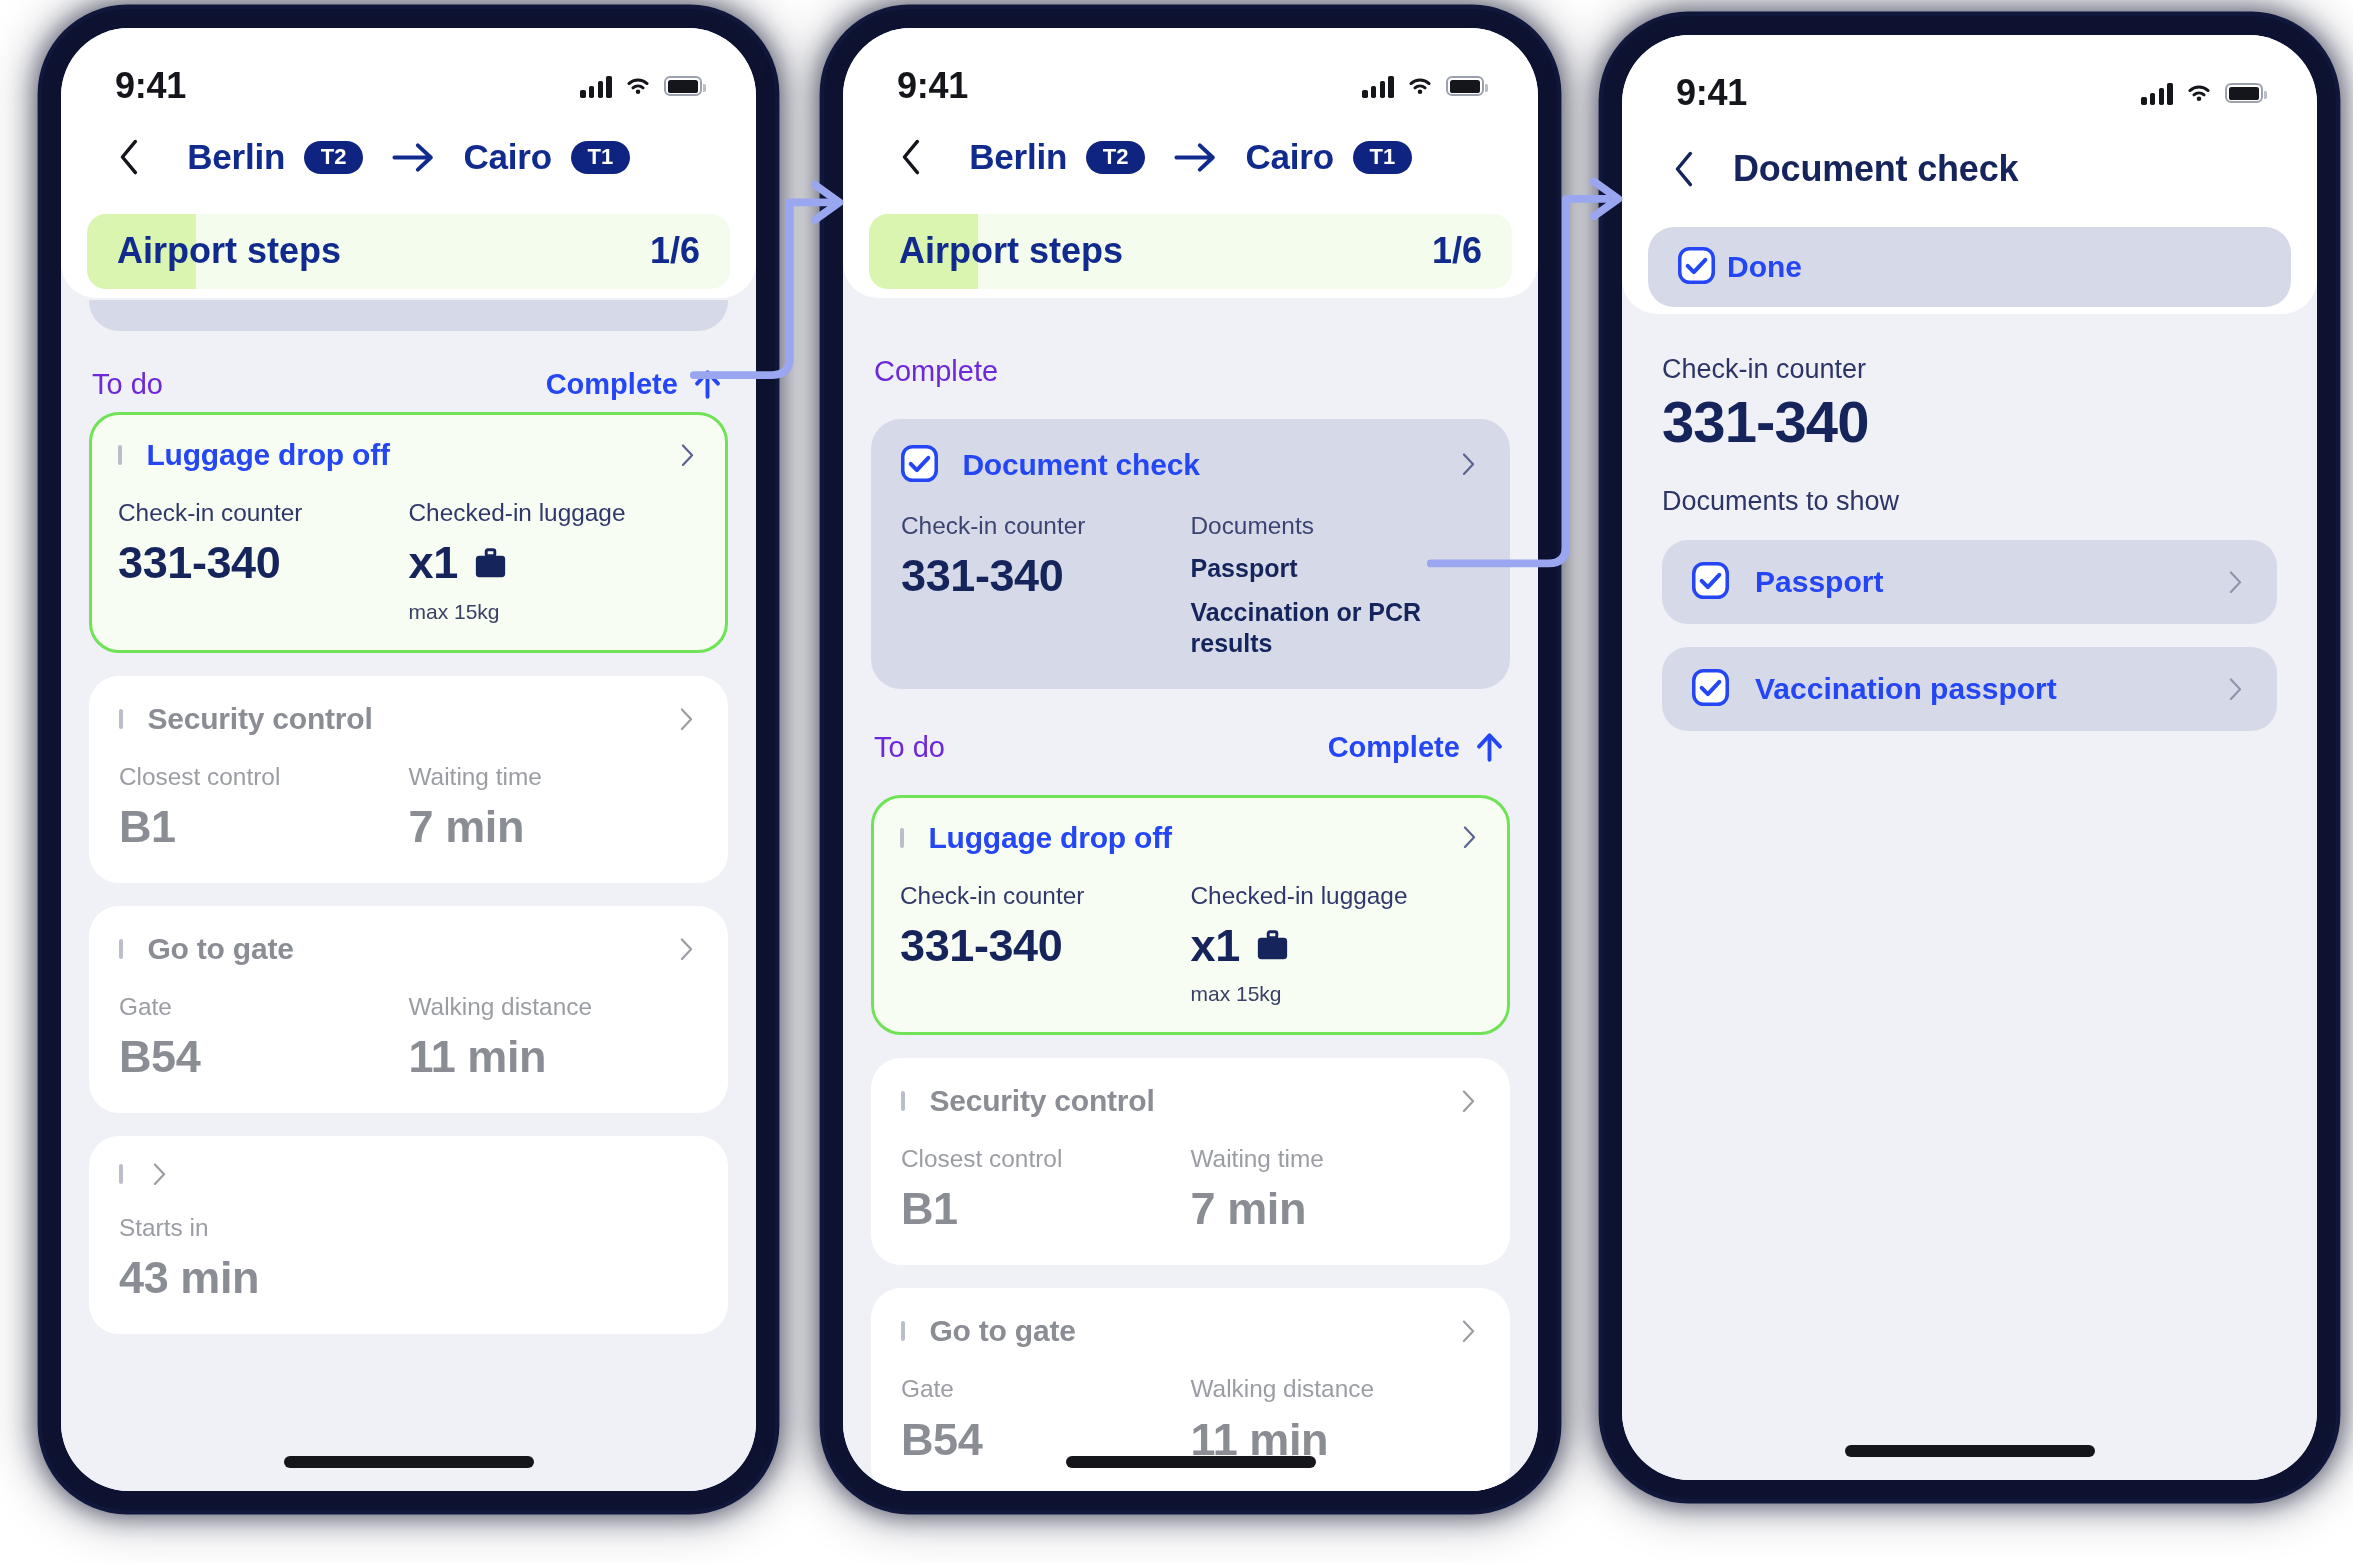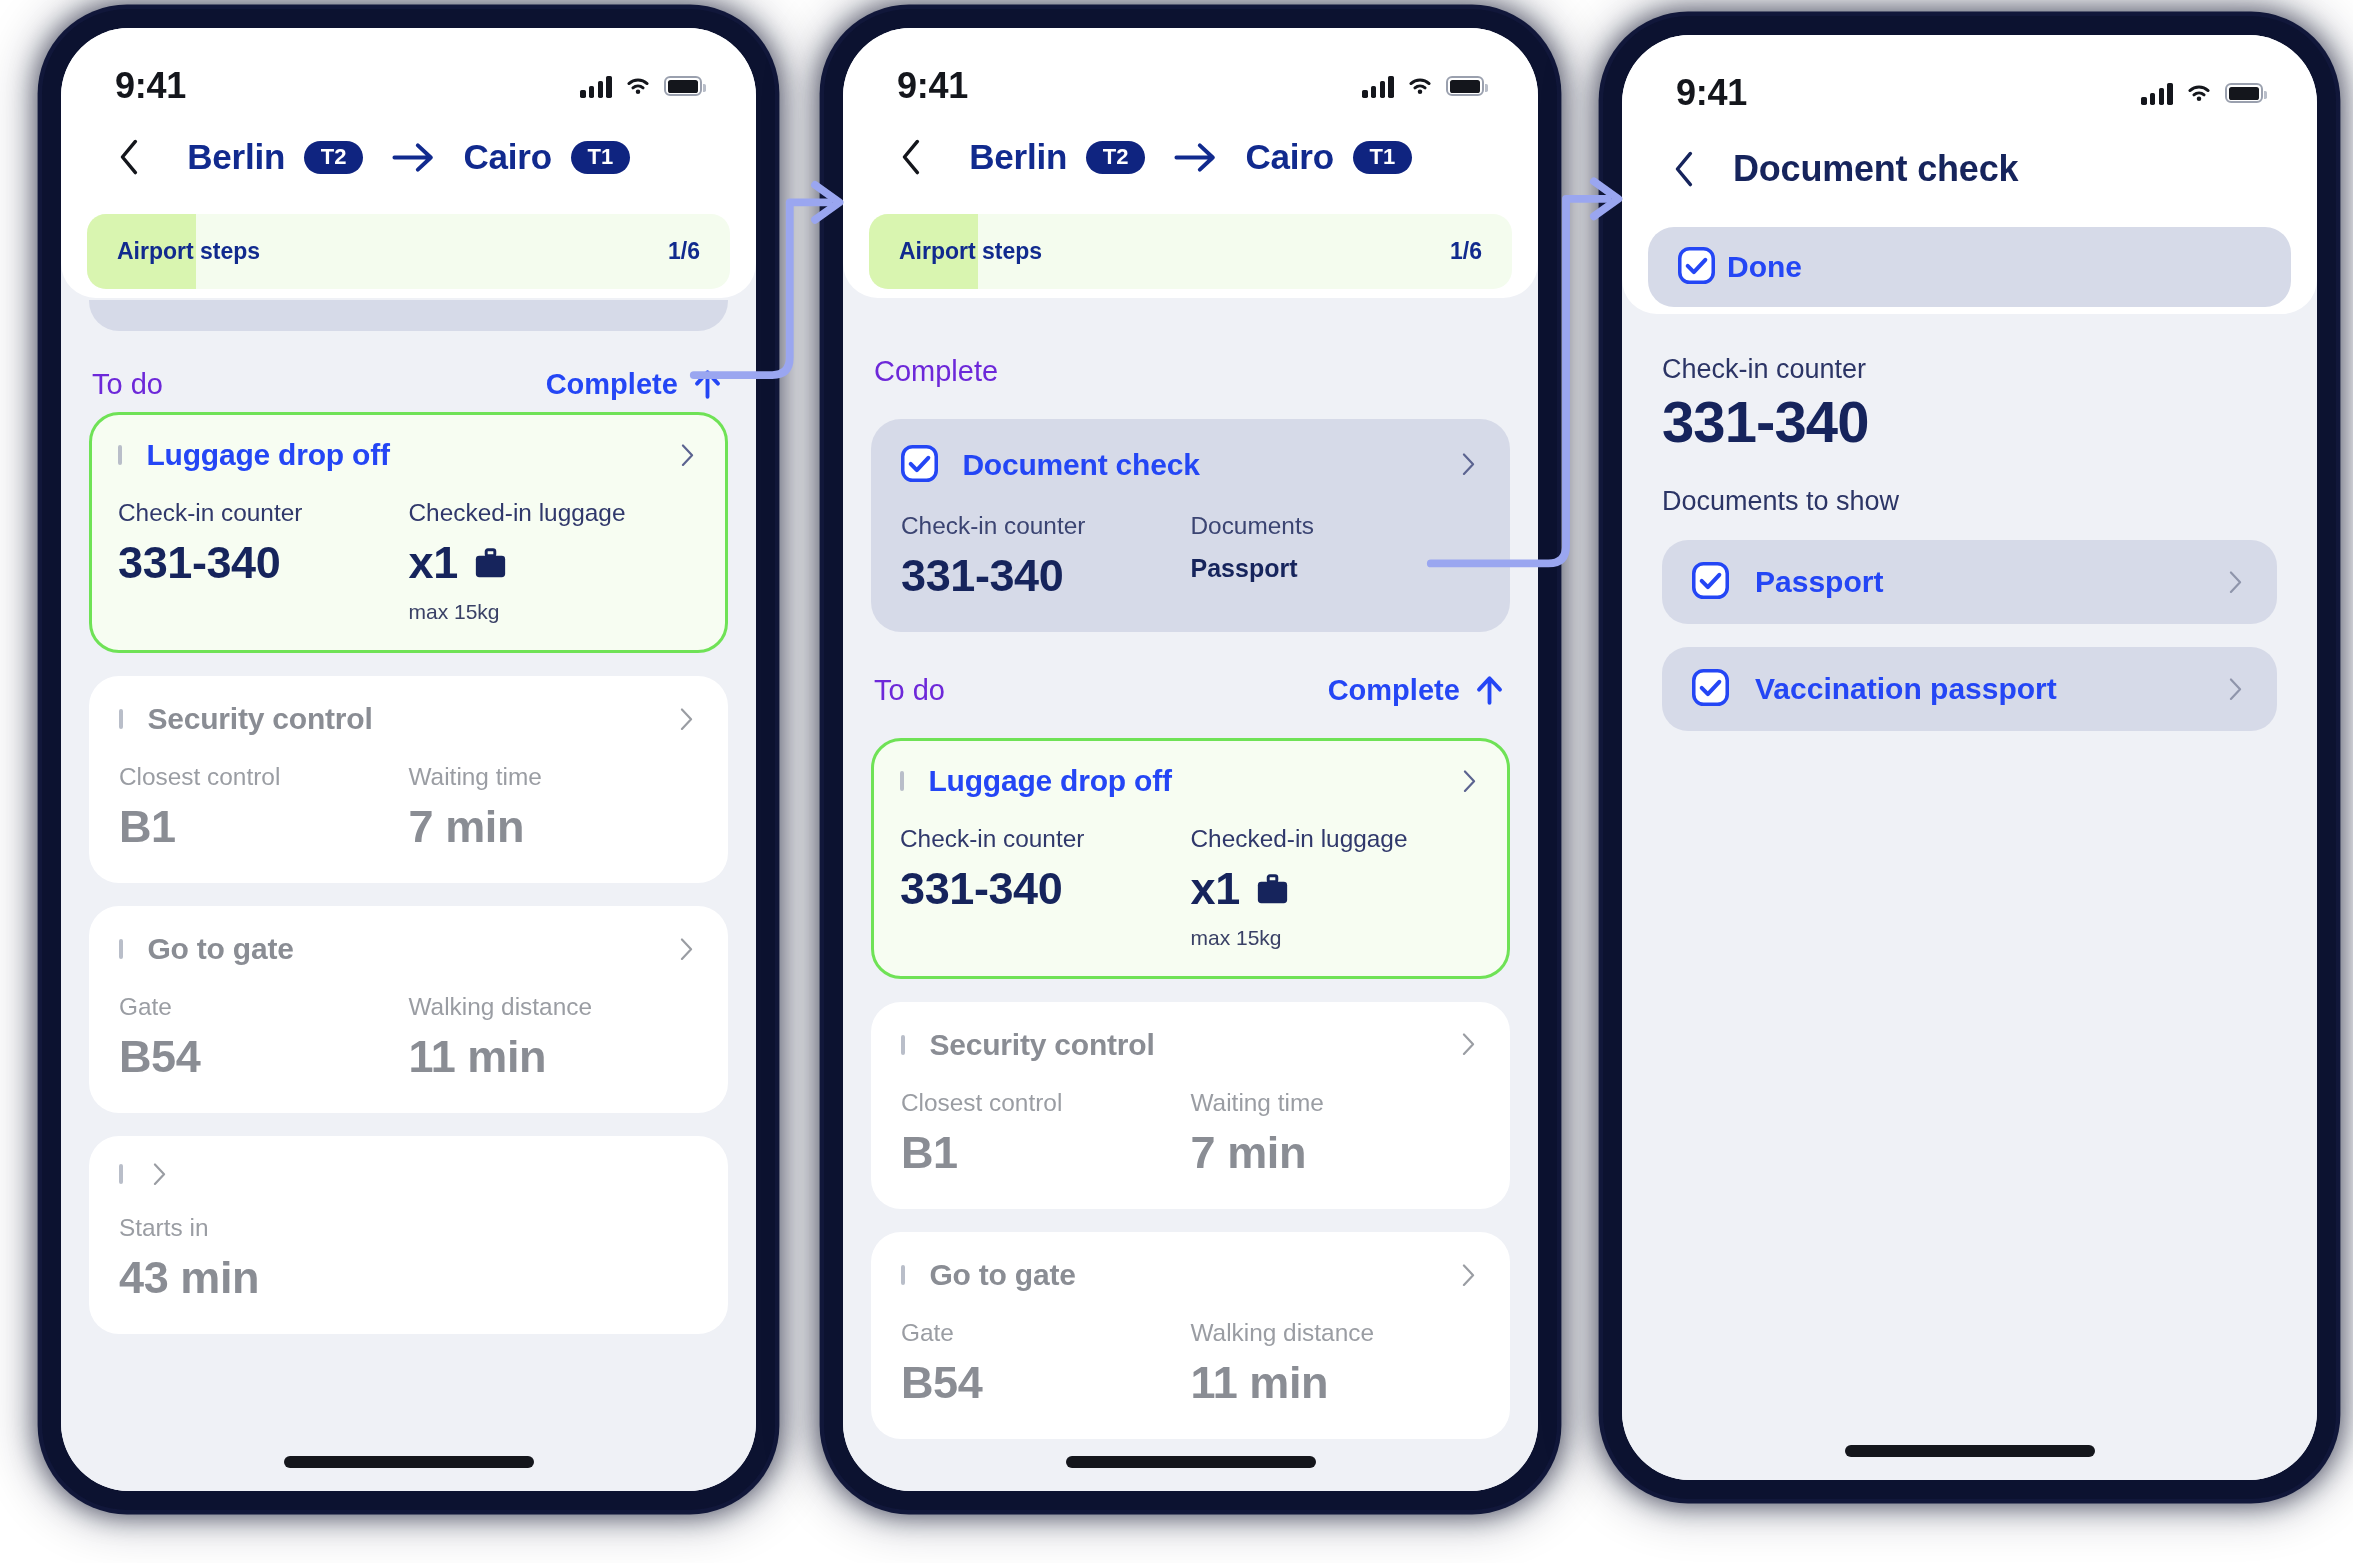--- a/index.html
+++ b/index.html
@@ -85,21 +85,21 @@
   
   .steps-wrap { padding: 14px 26px 23px 26px; }
   .steps-bar {
     position:relative; height: 75px; border-radius: 19px;
     background:#f4fcee; overflow:hidden;
     display:flex; align-items:center; justify-content:space-between;
     padding: 0 30px;
   }
   .steps-fill { position:absolute; left:0; top:0; height:100%; background:#d9f5b0; }
   .steps-label, .steps-count {
-    position:relative; font-size:23px; font-weight:bold; color:#112a8e;
+    position:relative; font-size:36px; font-weight:bold; color:#112a8e;
   }
 
   
   .body-area { position:absolute; left:0; width:100%; background:#eff1f6; }
 
   .section-head {
     display:flex; align-items:center; justify-content:space-between;
     padding: 0 31px; height: 56px;
   }
   .sec-title { font-size:29px; font-weight:normal; color:#6d28d9; }
@@ -395,20 +395,21 @@
                 </svg>
               </div>
               <div class="card-cols">
                 <div class="col">
                   <div class="lbl">Check-in counter</div>
                   <div class="val">331-340</div>
                 </div>
                 <div class="col">
                   <div class="lbl">Documents</div>
                   <div class="doc-line">Passport</div>
+                  <div class="doc-line">Vaccination or PCR results</div>
                 </div>
               </div>
             </div>
           </div>
 
         <div class="section-head" style="margin-top:31px;">
           <div class="sec-title">To do</div>
           <div class="sec-action">
             <span>Complete</span>
             <svg width="35" height="35" viewBox="0 0 40 40">

